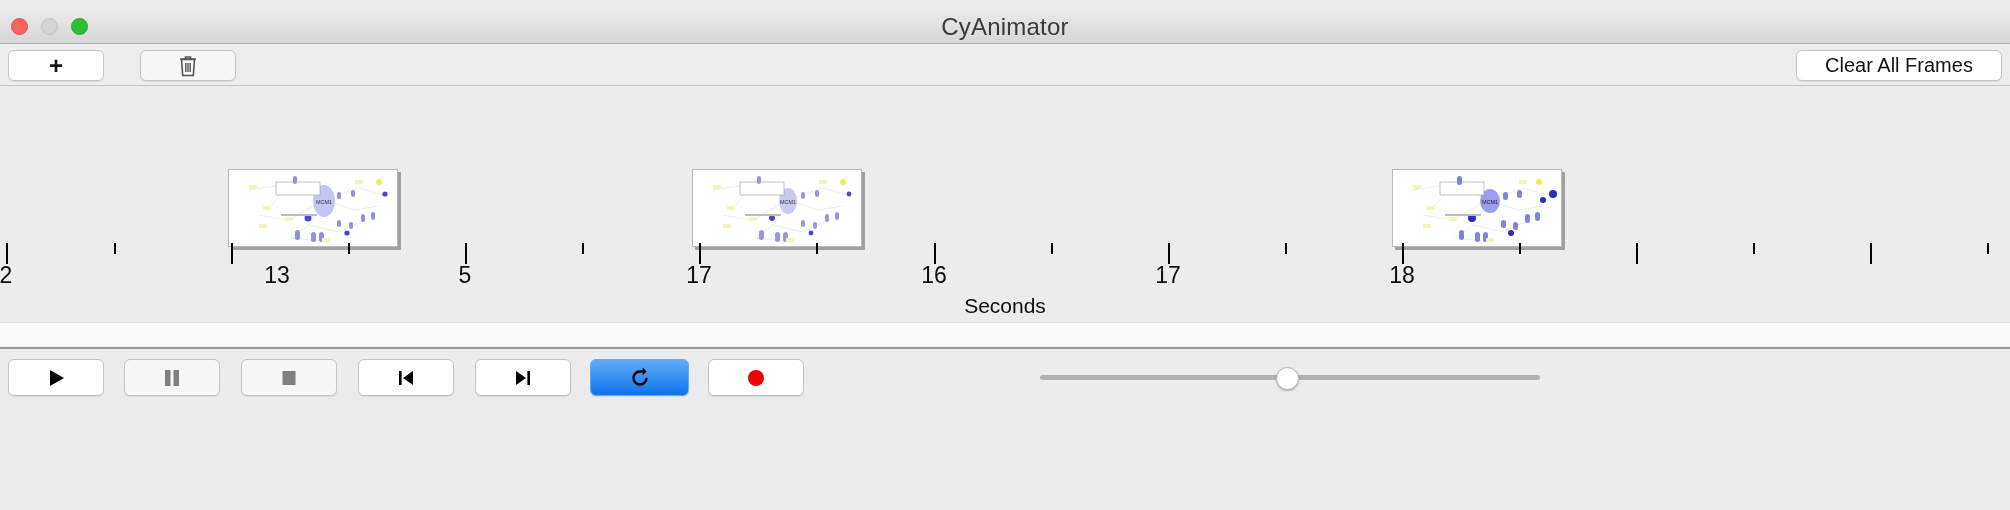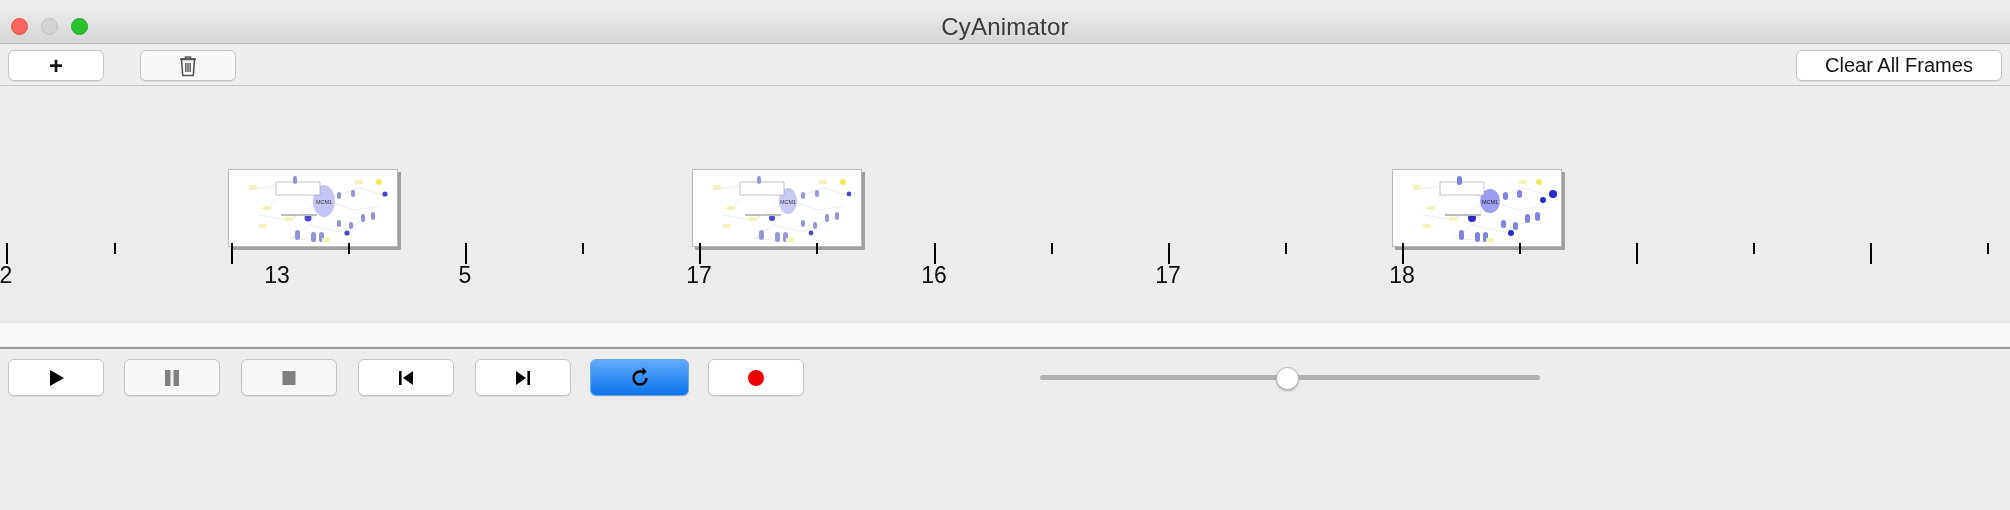--- a/index.html
+++ b/index.html
@@ -435,20 +435,21 @@
   <div class="tick minor" style="left:1987px;"></div>
 
   <div class="tick-label" style="left:6px;">2</div>
   <div class="tick-label" style="left:237px;margin-left:40px;">13</div>
   <div class="tick-label" style="left:465px;">5</div>
   <div class="tick-label" style="left:699px;">17</div>
   <div class="tick-label" style="left:934px;">16</div>
   <div class="tick-label" style="left:1168px;">17</div>
   <div class="tick-label" style="left:1402px;">18</div>
 
+  <div class="axis-title">Seconds</div>
 
   <div class="scroll-track">
     
   </div>
 
   <div class="playbar">
 
     <div class="pbtn" style="left:8px; width:96px;">
       <span>
         <svg class="glyph" width="22" height="22" viewBox="0 0 22 22">

